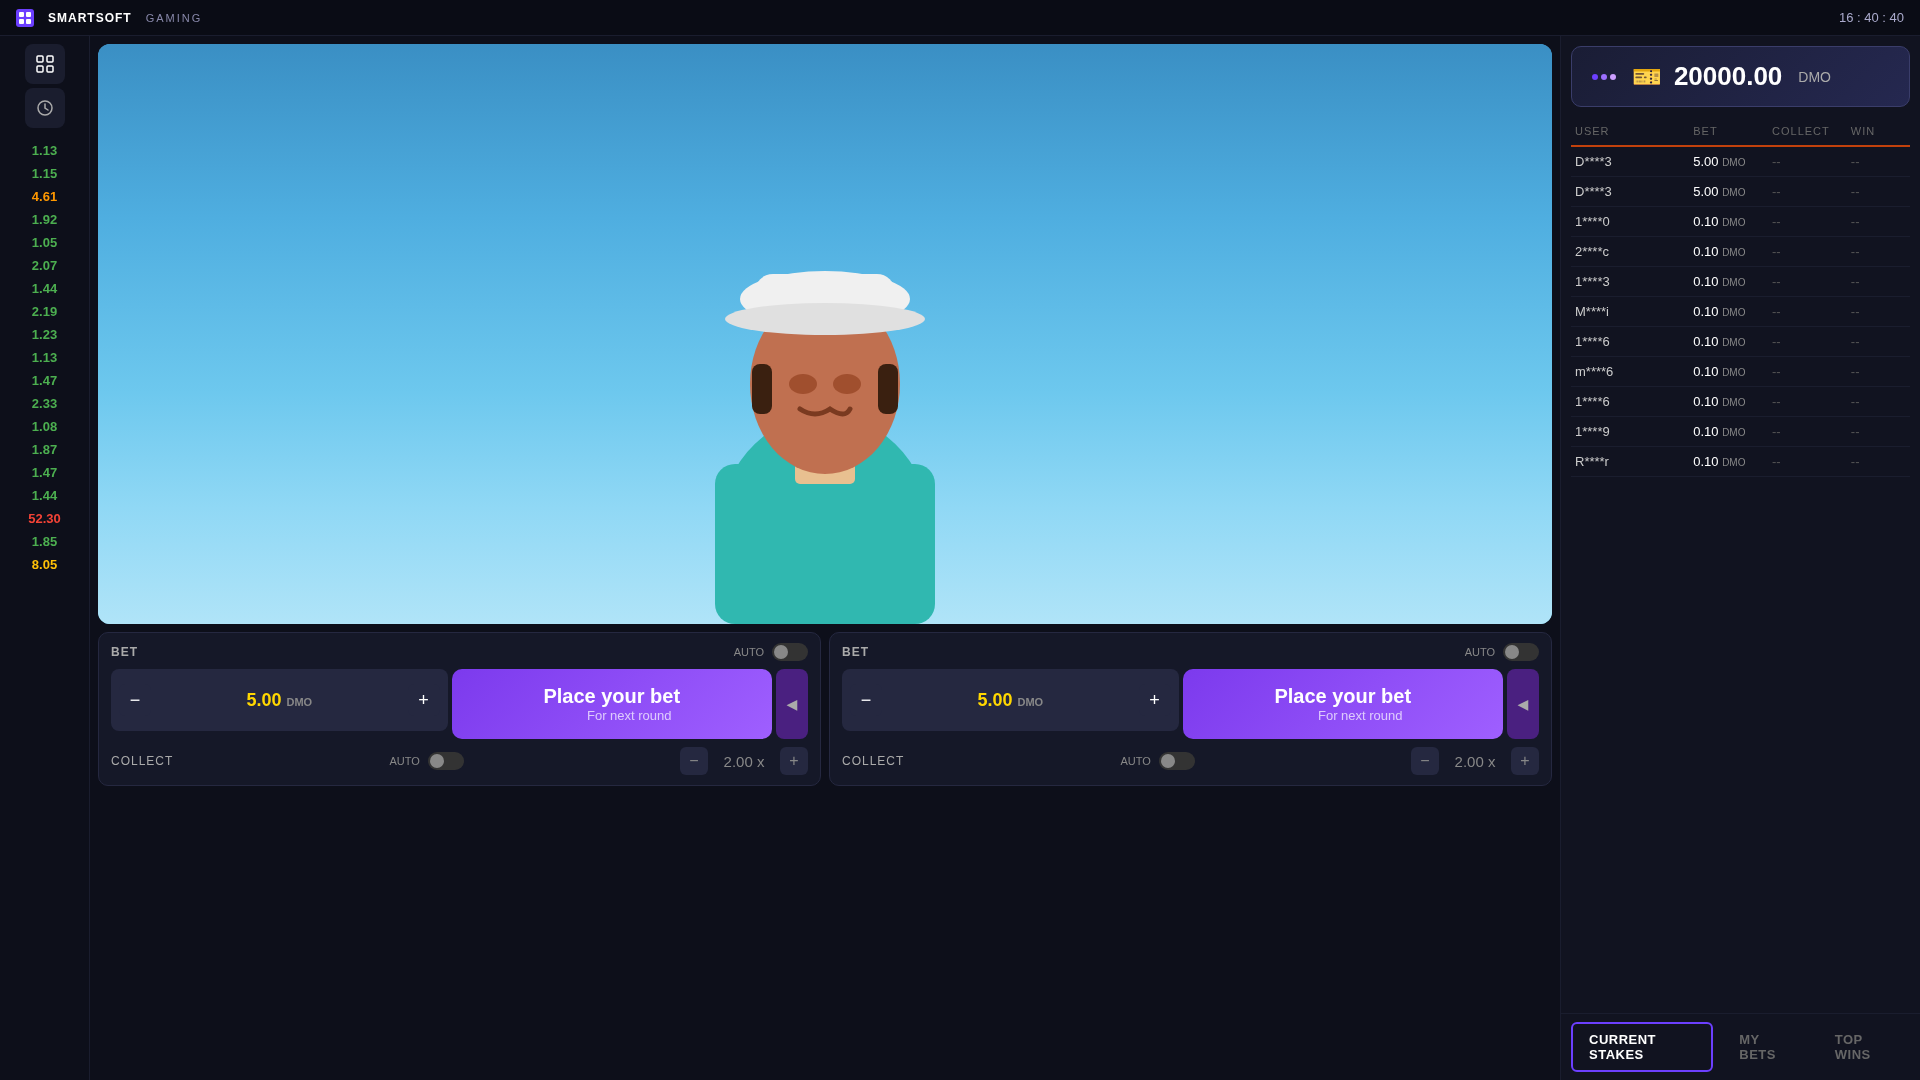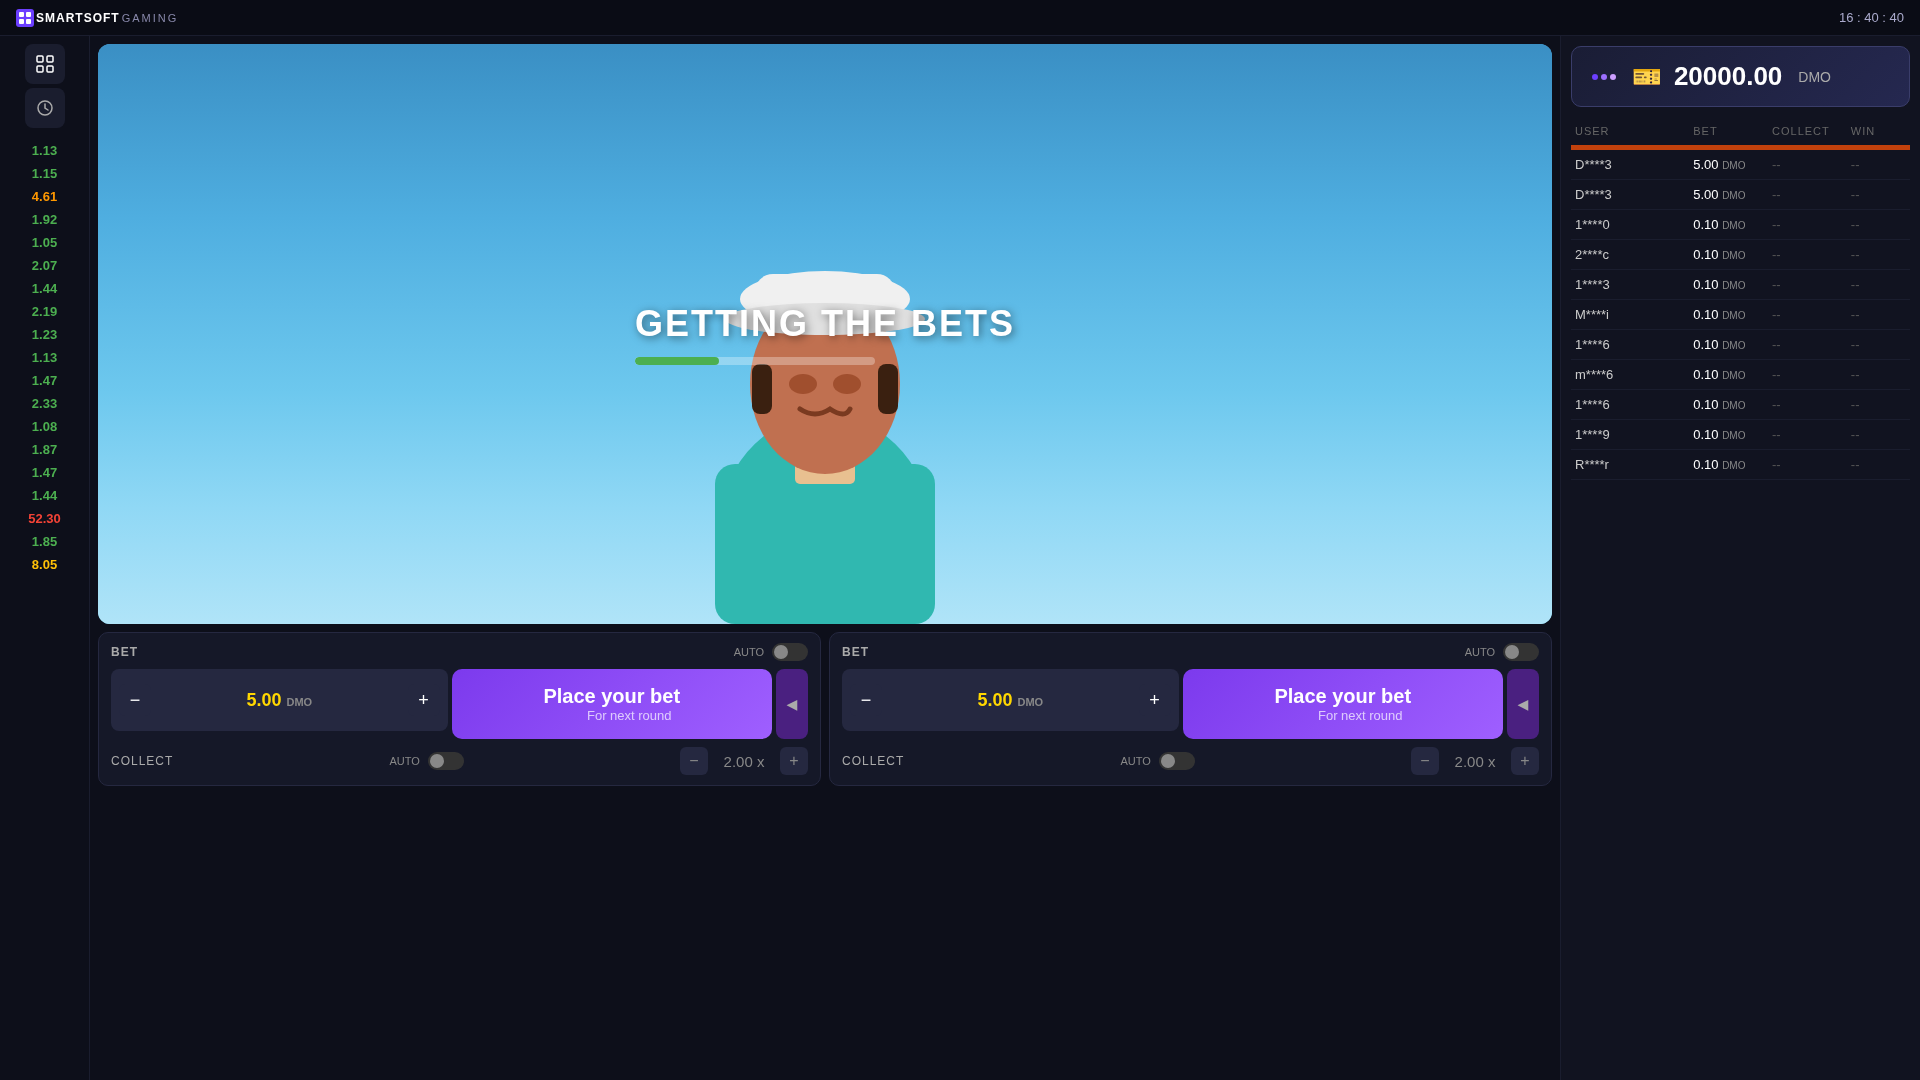--- a/index.html
+++ b/index.html
@@ -26,21 +26,21 @@
       z-index: 100;
     }
     .top-bar-left {
       display: flex;
       align-items: center;
       gap: 8px;
     }
     .brand-logo {
       display: flex;
       align-items: center;
-      gap: 2px;
+      gap: 14px;
     }
     .brand-icon {
       width: 18px;
       height: 18px;
       background: #6c3fff;
       border-radius: 3px;
       display: flex;
       align-items: center;
       justify-content: center;
       font-size: 10px;
@@ -400,21 +400,21 @@
     
     .stakes-table {
       flex: 1;
       overflow-y: auto;
       padding: 0 10px;
     }
     .stakes-table-header {
       display: grid;
       grid-template-columns: 1.5fr 1fr 1fr 0.7fr;
       padding: 8px 4px;
-      border-bottom: 5px solid #c2410c;
+      border-bottom: 2px solid #c2410c;
     }
     .stakes-table-header span {
       font-size: 11px;
       color: #666;
       letter-spacing: 1px;
       text-transform: uppercase;
     }
     .stakes-table-row {
       display: grid;
       grid-template-columns: 1.5fr 1fr 1fr 0.7fr;
@@ -584,26 +584,20 @@
           <path d="M175 265 Q190 275 205 265 Q220 275 225 265" fill="none" stroke="#7a3a20" stroke-width="5" stroke-linecap="round"></path>
 
           <ellipse cx="178" cy="240" rx="14" ry="10" fill="#8a3818" opacity="0.6"></ellipse>
           <ellipse cx="222" cy="240" rx="14" ry="10" fill="#8a3818" opacity="0.6"></ellipse>
 
           <rect x="127" y="220" width="20" height="50" rx="8" fill="#3a2010"></rect>
           <rect x="253" y="220" width="20" height="50" rx="8" fill="#3a2010"></rect>
         </svg>
       </div>
 
-      <div class="getting-bets-overlay">
-        <div class="getting-bets-title">GETTING THE BETS</div>
-        <div class="progress-bar-container">
-          <div class="progress-bar-fill"></div>
-        </div>
-      </div>
     </div>
 
     <div class="betting-area">
 
       <div class="bet-panel">
         <div class="bet-panel-header">
           <span class="bet-label">BET</span>
           <div class="auto-toggle-row">
             <span class="auto-label">AUTO</span>
             <div class="toggle-switch">
@@ -772,17 +766,22 @@
     </div>
           <div class="stakes-table-row">
       <span class="stakes-user">R****r</span>
       <span class="stakes-bet">0.10 <span class="stakes-bet-currency">DMO</span></span>
       <span class="stakes-collect">--</span>
       <span class="stakes-win">--</span>
     </div>
         </div>
     </div>
 
+    <div class="bottom-tabs">
+      <div class="tab-btn tab-btn-active">CURRENT STAKES</div>
+      <div class="tab-btn tab-btn-inactive">MY BETS</div>
+      <div class="tab-btn tab-btn-inactive">TOP WINS</div>
+    </div>
 
 
   </div>
 
 </div>
 
 </body></html>

